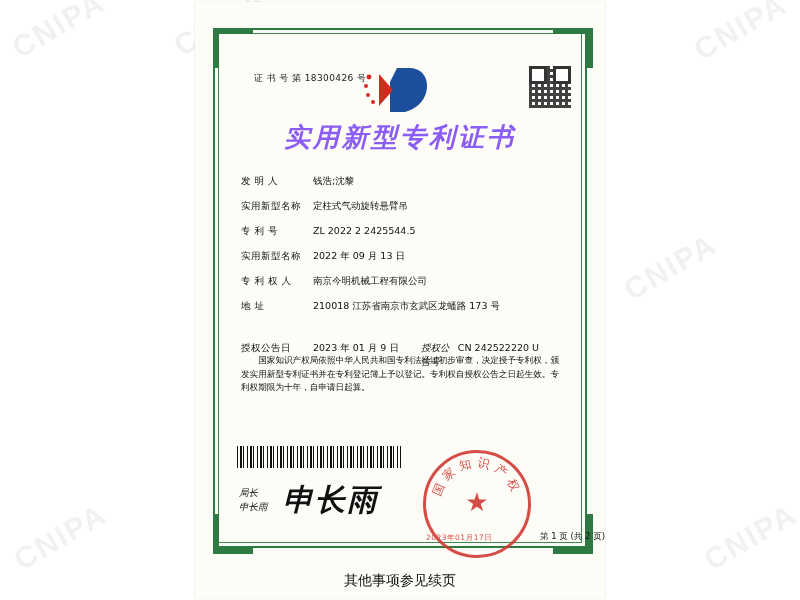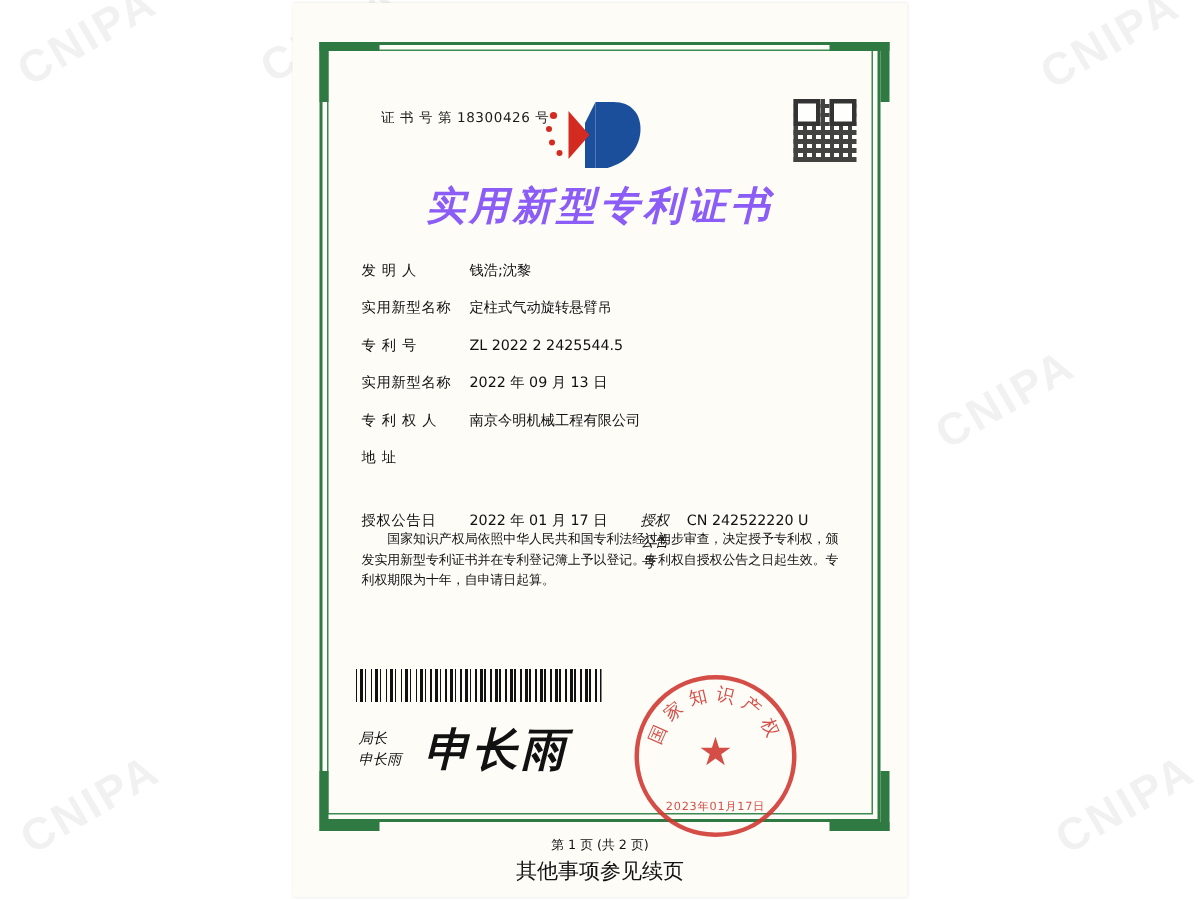--- a/index.html
+++ b/index.html
@@ -212,30 +212,29 @@
     position: absolute;
     left: 50%; top: 50%;
     transform: translate(-50%, -58%);
     font-size: 26px;
     line-height: 1;
   }
   .seal .seal-date {
     position: absolute;
     left: 0; right: 0;
     bottom: 12px;
-    text-align: center;
     font-size: 7.5px;
     letter-spacing: 0.5px;
   }
 
   .page-no {
     position: absolute;
     left: 0; right: 0;
-    top: 556px;
-    text-align: center;
+    top: 529px;
+    text-align: right;
     font-size: 8.5px;
     color: #111;
   }
   .footnote {
     position: absolute;
     left: 0; right: 0;
     top: 572px;
     text-align: center;
     font-size: 14px;
     color: #111;
@@ -296,24 +295,25 @@
       <div class="field-row">
         <div class="field-label wide">实用新型名称</div>
         <div class="field-value">2022 年 09 月 13 日</div>
       </div>
       <div class="field-row">
         <div class="field-label wide">专 利 权 人</div>
         <div class="field-value">南京今明机械工程有限公司</div>
       </div>
       <div class="field-row">
         <div class="field-label wide">地 址</div>
+        <div class="field-value">210018 江苏省南京市玄武区龙蟠路 173 号</div>
       </div>
       <div class="field-row double" style="margin-top:28px;">
         <div class="field-label wide">授权公告日</div>
-        <div class="field-value">2022 年 01 月 17 日</div>
+        <div class="field-value">2023 年 01 月 9 日</div>
         <div class="field-label2">授权公告号</div>
         <div class="field-value">CN 242522220 U</div>
       </div>
     </div>
 
     <div class="body-text">
       <p>国家知识产权局依照中华人民共和国专利法经过初步审查，决定授予专利权，颁发实用新型专利证书并在专利登记簿上予以登记。专利权自授权公告之日起生效。专利权期限为十年，自申请日起算。</p>
     </div>
 
     <div class="barcode"></div>

